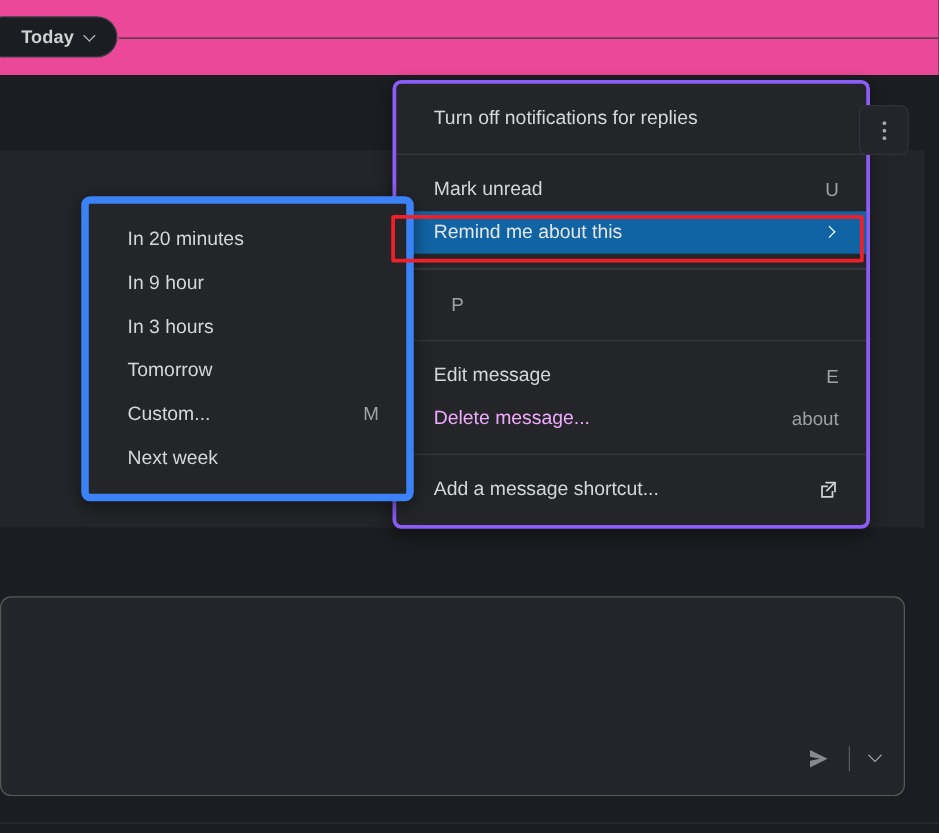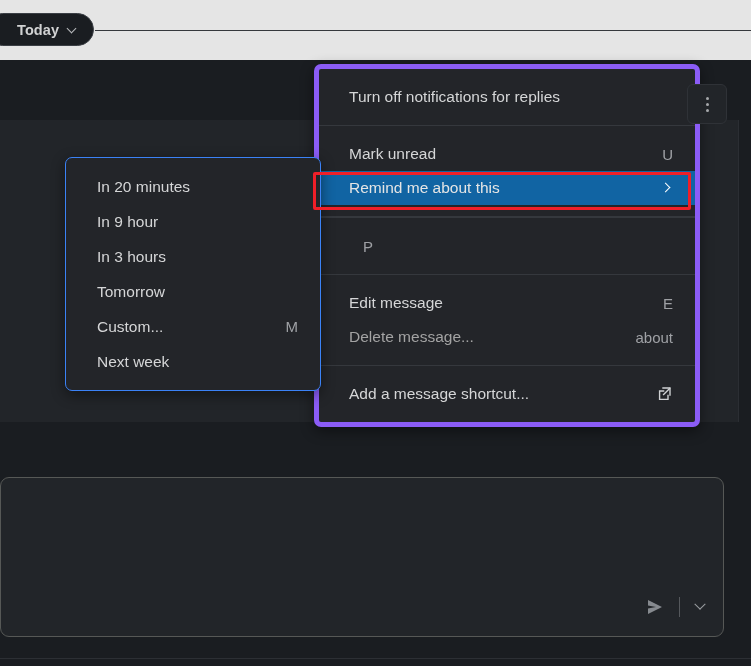--- a/index.html
+++ b/index.html
@@ -22,21 +22,21 @@
     position: absolute;
     inset: 0;
     background: #1a1d21;
   }
 
   
   .header-strip {
     position: absolute;
     left: 0; top: 0;
     width: 751px; height: 60px;
-    background: #e5e5e5;
+    background: #ec4899;
   }
   .header-rule {
     position: absolute;
     left: 95px; top: 30px;
     width: 656px; height: 1px;
     background: #35383d;
   }
   .today-pill {
     position: absolute;
     left: -14px; top: 13px;
@@ -163,21 +163,21 @@
     width: 751px; height: 1px;
     background: #2c2f34;
   }
 
   
   .ctx-menu {
     position: absolute;
     left: 314px; top: 64px;
     width: 376px;
     background: #232529;
-    border: 5px solid #8b5cf6;
+    border: 3px solid #8b5cf6;
     border-radius: 7px;
     box-shadow: 0 4px 14px rgba(0,0,0,.45);
     padding: 0;
     z-index: 5;
     overflow: hidden;
   }
   .ctx-group { padding: 11px 0; }
   .ctx-sep {
     height: 1px;
     background: #35383d;
@@ -193,21 +193,21 @@
     cursor: pointer;
     white-space: nowrap;
   }
   .ctx-item .txt { flex: 1 1 auto; }
   .ctx-item .acc {
     flex: 0 0 auto;
     color: #9fa1a5;
     font-size: 15px;
     margin-left: 14px;
   }
-  .ctx-item.danger .txt { color: #a3a3a3; }
+  .ctx-item.danger .txt { color: #f0abfc; }
   .ctx-item.selected {
     background: #1164a3;
   }
   .ctx-item.selected .txt { color: #e5e5e5; font-weight: normal; }
   .ctx-item .submenu-chev {
     width: 12px; height: 12px;
     position: relative;
     flex: 0 0 auto;
   }
   .ctx-item .submenu-chev::before {
@@ -232,21 +232,21 @@
     z-index: 9;
     pointer-events: none;
   }
 
   
   .submenu {
     position: absolute;
     left: 65px; top: 157px;
     width: 254px;
     background: #232529;
-    border: 1px solid #3b82f6;
+    border: 6px solid #3b82f6;
     border-radius: 7px;
     box-shadow: 0 4px 14px rgba(0,0,0,.45);
     padding: 11px 0;
     z-index: 7;
     overflow: hidden;
   }
   .sub-item {
     height: 35px;
     display: flex;
     align-items: center;

